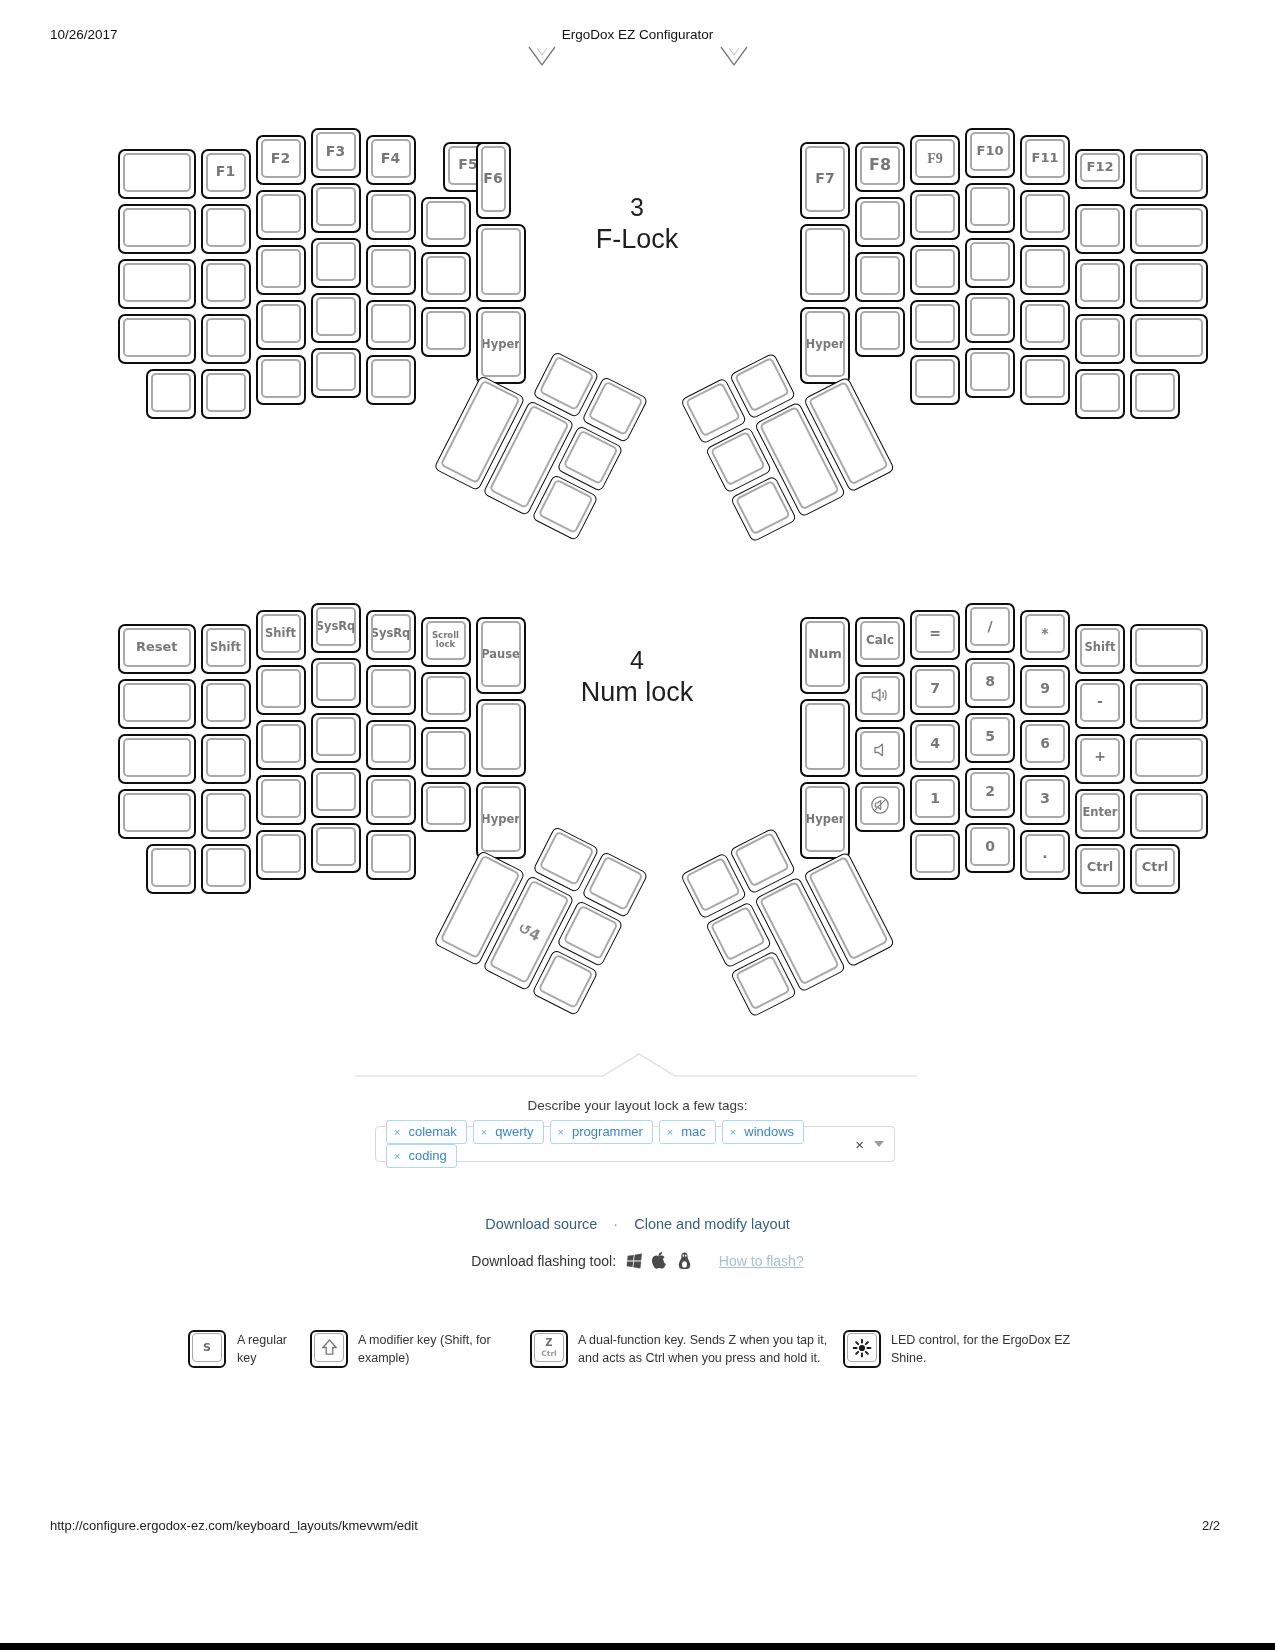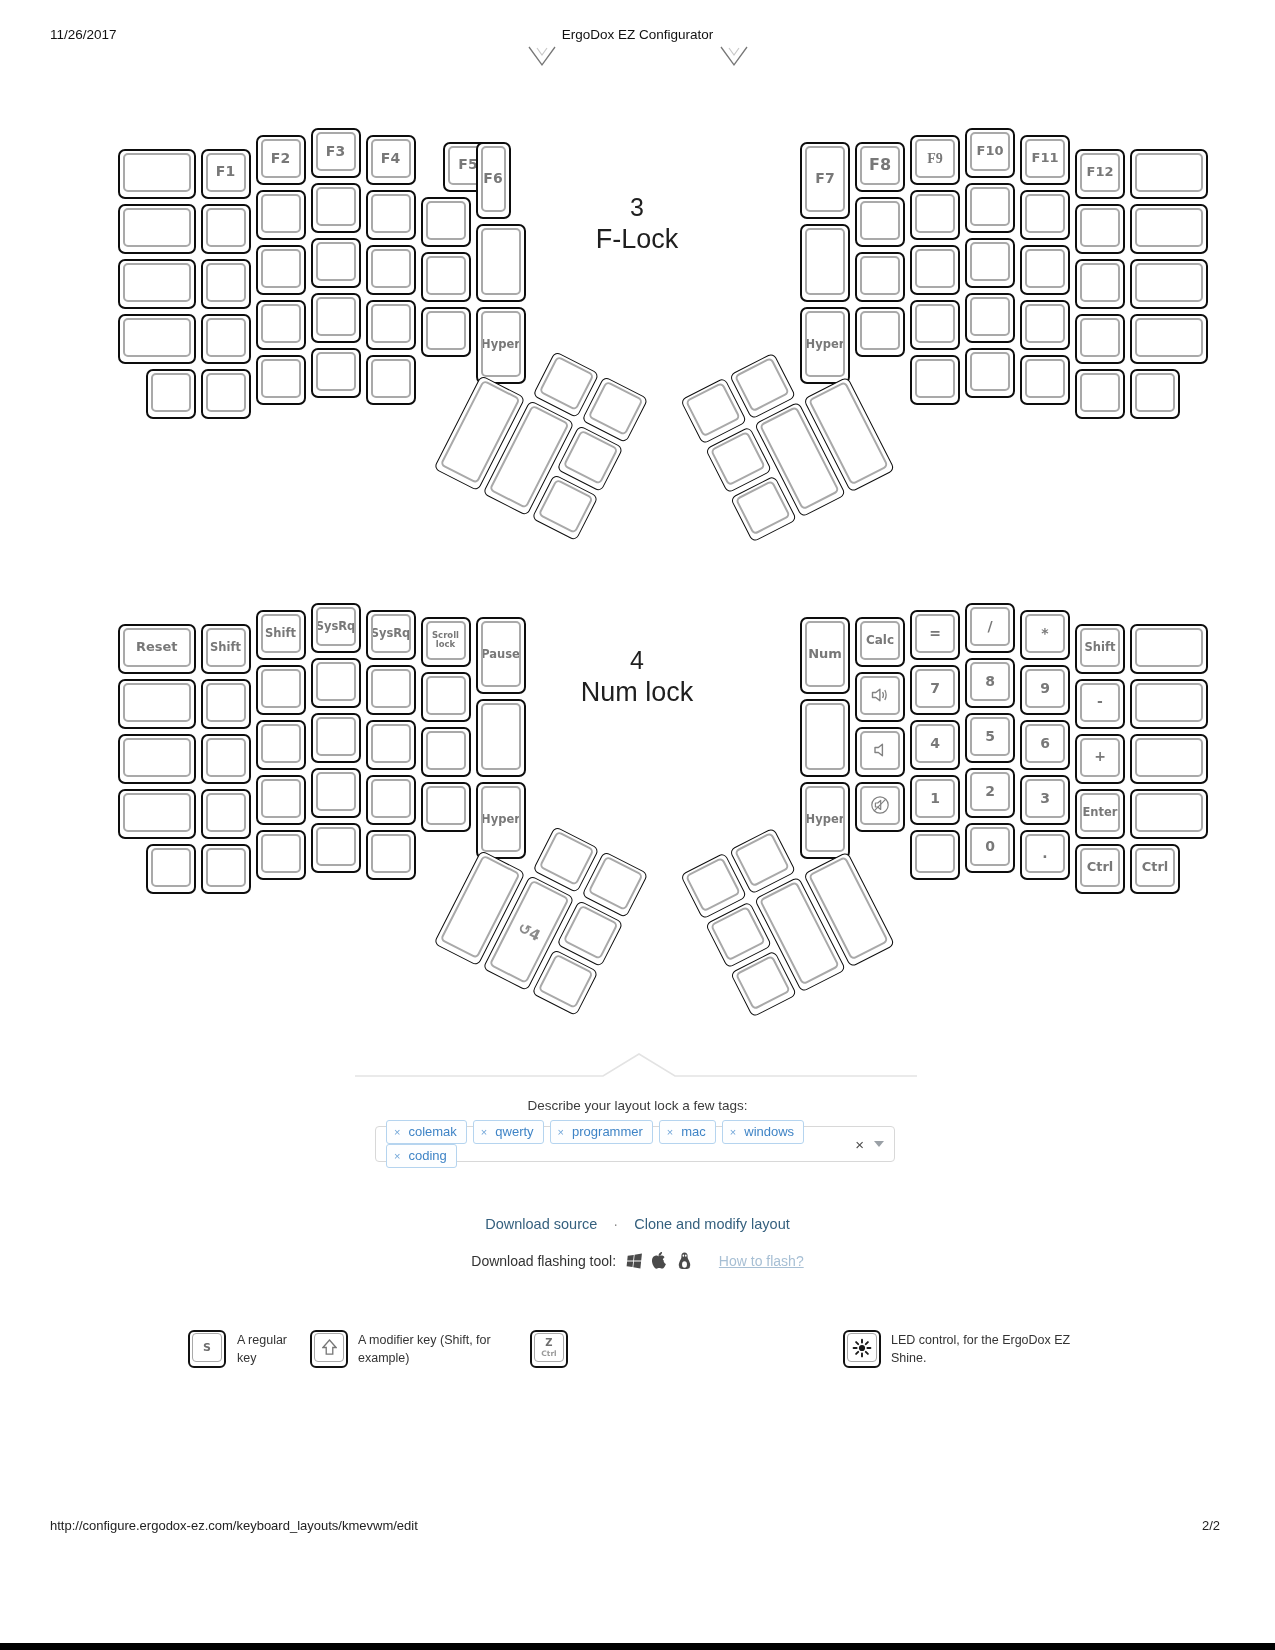--- a/index.html
+++ b/index.html
@@ -50,21 +50,21 @@
 
   .footer-url{position:absolute;left:50px;top:1518px;font-size:13px;color:#222;}
   .footer-page{position:absolute;right:55px;top:1518px;font-size:13px;color:#222;}
   .bottom-bar{position:absolute;left:0;bottom:0;width:100%;height:7px;background:#000;}
 </style>
 </head>
 <body>
 
 <div class="page">
 
-  <div class="hdr-date">11/26/2017</div>
+  <div class="hdr-date">10/26/2017</div>
   <div class="hdr-title">ErgoDox EZ Configurator</div>
 
   <svg class="chev" style="left:527px;top:46px;" viewBox="0 0 30 22">
     <path d="M2 1 L15 19 L28 1" fill="#ffffff" stroke="#777" stroke-width="1.3"></path>
     <path d="M10 2 L15 9 L20 2" fill="none" stroke="#c9c9c9" stroke-width="1.2"></path>
   </svg>
   <svg class="chev" style="left:719px;top:46px;" viewBox="0 0 30 22">
     <path d="M2 1 L15 19 L28 1" fill="#ffffff" stroke="#777" stroke-width="1.3"></path>
     <path d="M10 2 L15 9 L20 2" fill="none" stroke="#c9c9c9" stroke-width="1.2"></path>
   </svg>
@@ -225,21 +225,21 @@
       </div>
       <div class="key" style="left: 1020px; top: 189.875px; width: 50px; height: 50px;">
         <div class="cap"></div>
       </div>
       <div class="key" style="left: 1020px; top: 244.875px; width: 50px; height: 50px;">
         <div class="cap"></div>
       </div>
       <div class="key" style="left: 1020px; top: 299.875px; width: 50px; height: 50px;">
         <div class="cap"></div>
       </div>
-      <div class="key" style="left: 1075px; top: 148.625px; width: 50px; height: 50px; padding-left: 21px;">
+      <div class="key" style="left: 1075px; top: 148.625px; width: 50px; height: 40px; padding-left: 21px;">
         <div class="cap" style="font-size: 13px;">F12</div>
       </div>
       <div class="key" style="left: 1075px; top: 203.625px; width: 50px; height: 50px;">
         <div class="cap"></div>
       </div>
       <div class="key" style="left: 1075px; top: 258.625px; width: 50px; height: 50px;">
         <div class="cap"></div>
       </div>
       <div class="key" style="left: 1075px; top: 313.625px; width: 50px; height: 50px;">
         <div class="cap"></div>
@@ -635,20 +635,24 @@
     <div>A modifier key (Shift, for</div>
       <div>example)</div>
   </div>
 
   <div class="mini-key" style="left:530px;top:1330px;">
     <div class="mcap">
       <div style="font-size:10px;line-height:12px;">Z</div>
       <div style="font-size:7.5px;line-height:9px;color:#9a9a9a;">Ctrl</div>
     </div>
   </div>
+  <div class="legend-text" style="left:578px;top:1332px;">
+    <div>A dual-function key. Sends Z when you tap it,</div>
+      <div>and acts as Ctrl when you press and hold it.</div>
+  </div>
 
   <div class="mini-key" style="left:843px;top:1330px;">
     <div class="mcap">
       <svg width="20" height="20" viewBox="0 0 20 20">
         <circle cx="10" cy="10" r="3.1" fill="#1a1a1a"></circle>
         <g stroke="#1a1a1a" stroke-width="1.9" stroke-linecap="round">
           <path d="M10 1.6V4.6"></path>
             <path d="M10 15.4v3"></path>
             <path d="M1.6 10h3"></path>
             <path d="M15.4 10h3"></path>

